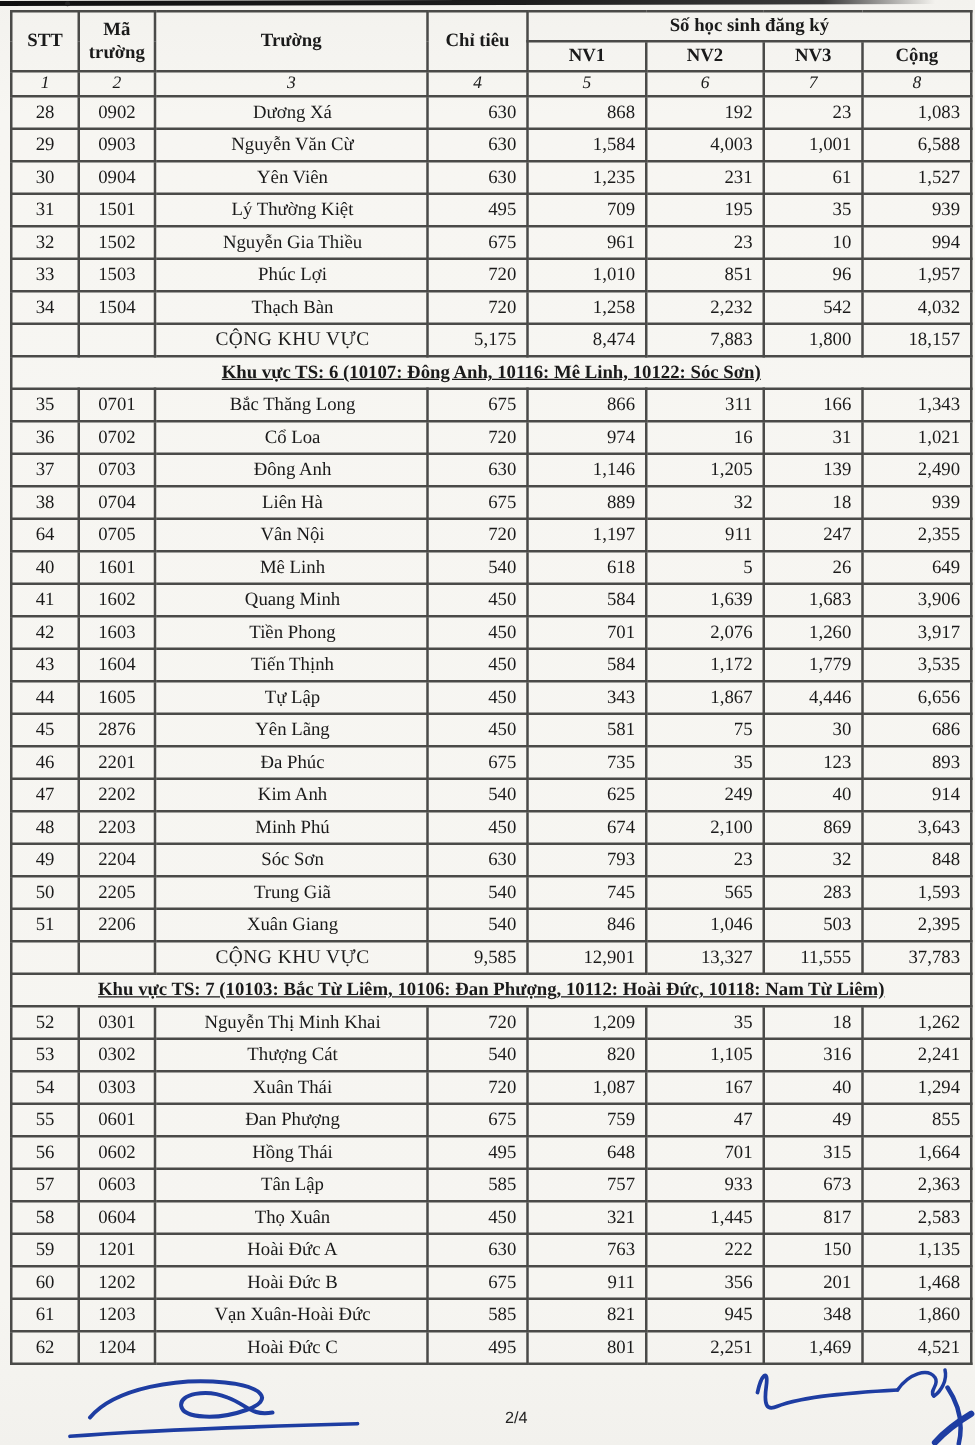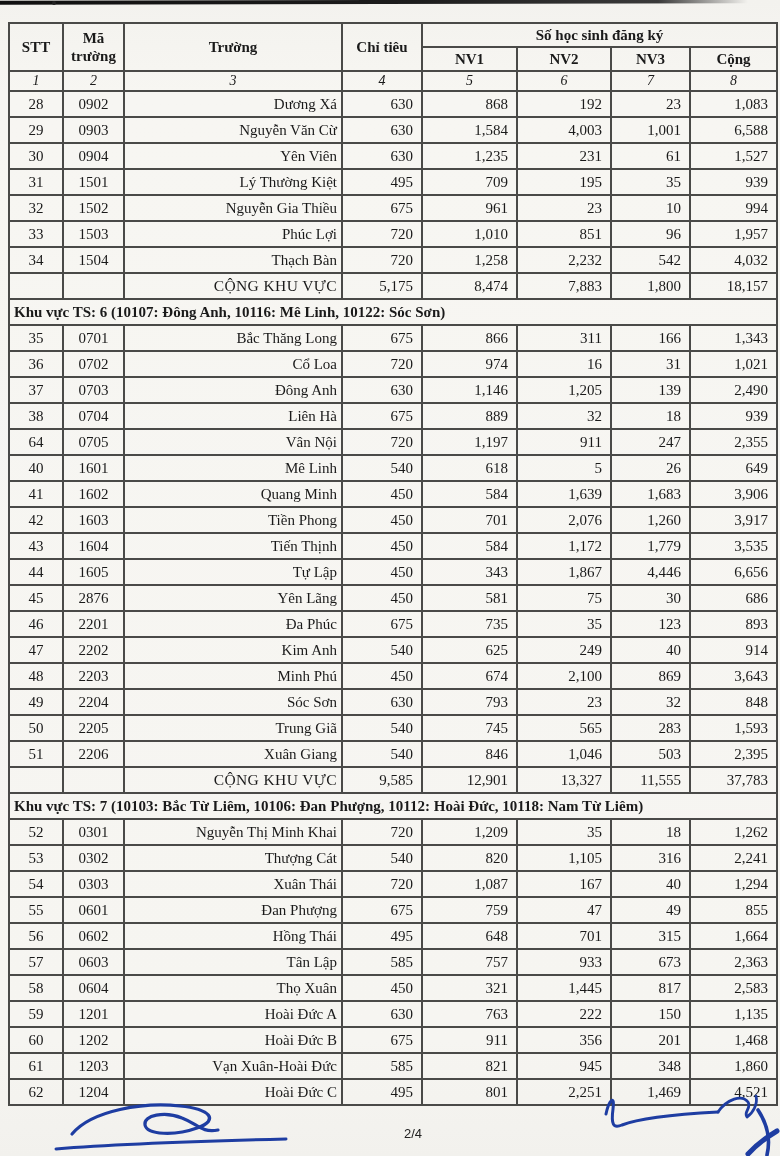--- a/index.html
+++ b/index.html
@@ -18,21 +18,21 @@
     width: 748px; height: 4px;
     background: linear-gradient(90deg, #101010 0%, #1c1c1c 55%, #3a3a3a 88%, rgba(60,60,60,0) 100%);
     transform: rotate(-0.12deg);
   }
   .scan-dot {
     position: absolute; left: 52px; top: 1px;
     width: 4px; height: 4px; border-radius: 50%;
     background: #222;
   }
   table.t {
-    position: absolute; left: 8px; top: 22px;
+    position: absolute; left: 8px; top: 8px;
     width: 768px;
     table-layout: fixed;
     border-collapse: collapse;
   }
   .t th, .t td {
     border: 2px solid #4a4a48;
     overflow: hidden;
     white-space: nowrap;
   }
   .t thead th {
@@ -50,26 +50,28 @@
     padding: 1px 4px;
     text-align: center;
   }
   .t tbody td {
     font-size: 15px;
     line-height: 18px;
     padding: 3px 4px;
     vertical-align: middle;
   }
   .c-center { text-align: center; }
-  .c-left   { text-align: right; padding-left: 6px !important; }
+  .c-left   { text-align: center; padding-left: 6px !important; }
   .c-num    { text-align: right; padding-right: 8px !important; }
   td.section-title {
     font-weight: bold;
+    text-align: center;
     font-size: 15.5px;
     padding: 4px 2px;
+    text-decoration: underline;
   }
   tr.total-row td.total-label {
     font-size: 15.5px;
     letter-spacing: 0.4px;
     margin-left: 44px;
   }
   .footer-pagenum {
     position: absolute;
     left: 0; right: 0;
     top: 1126px;

